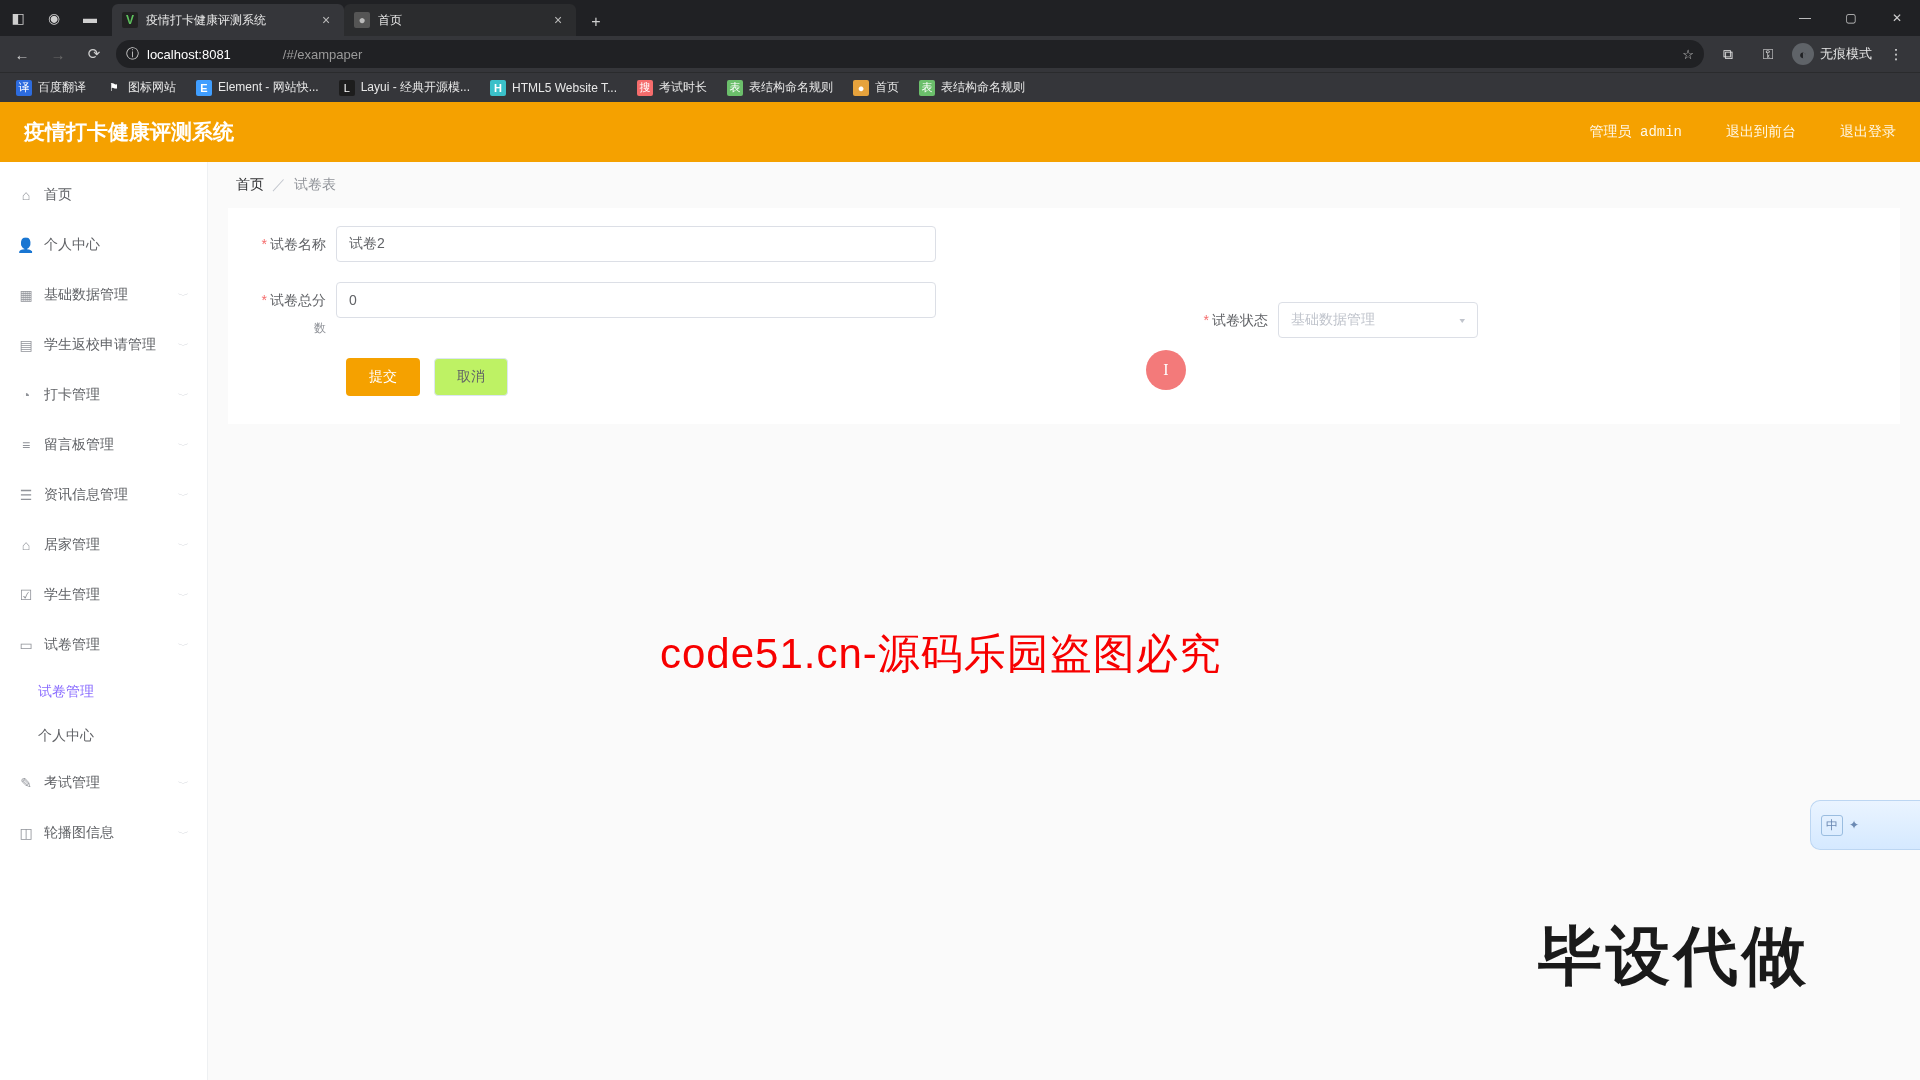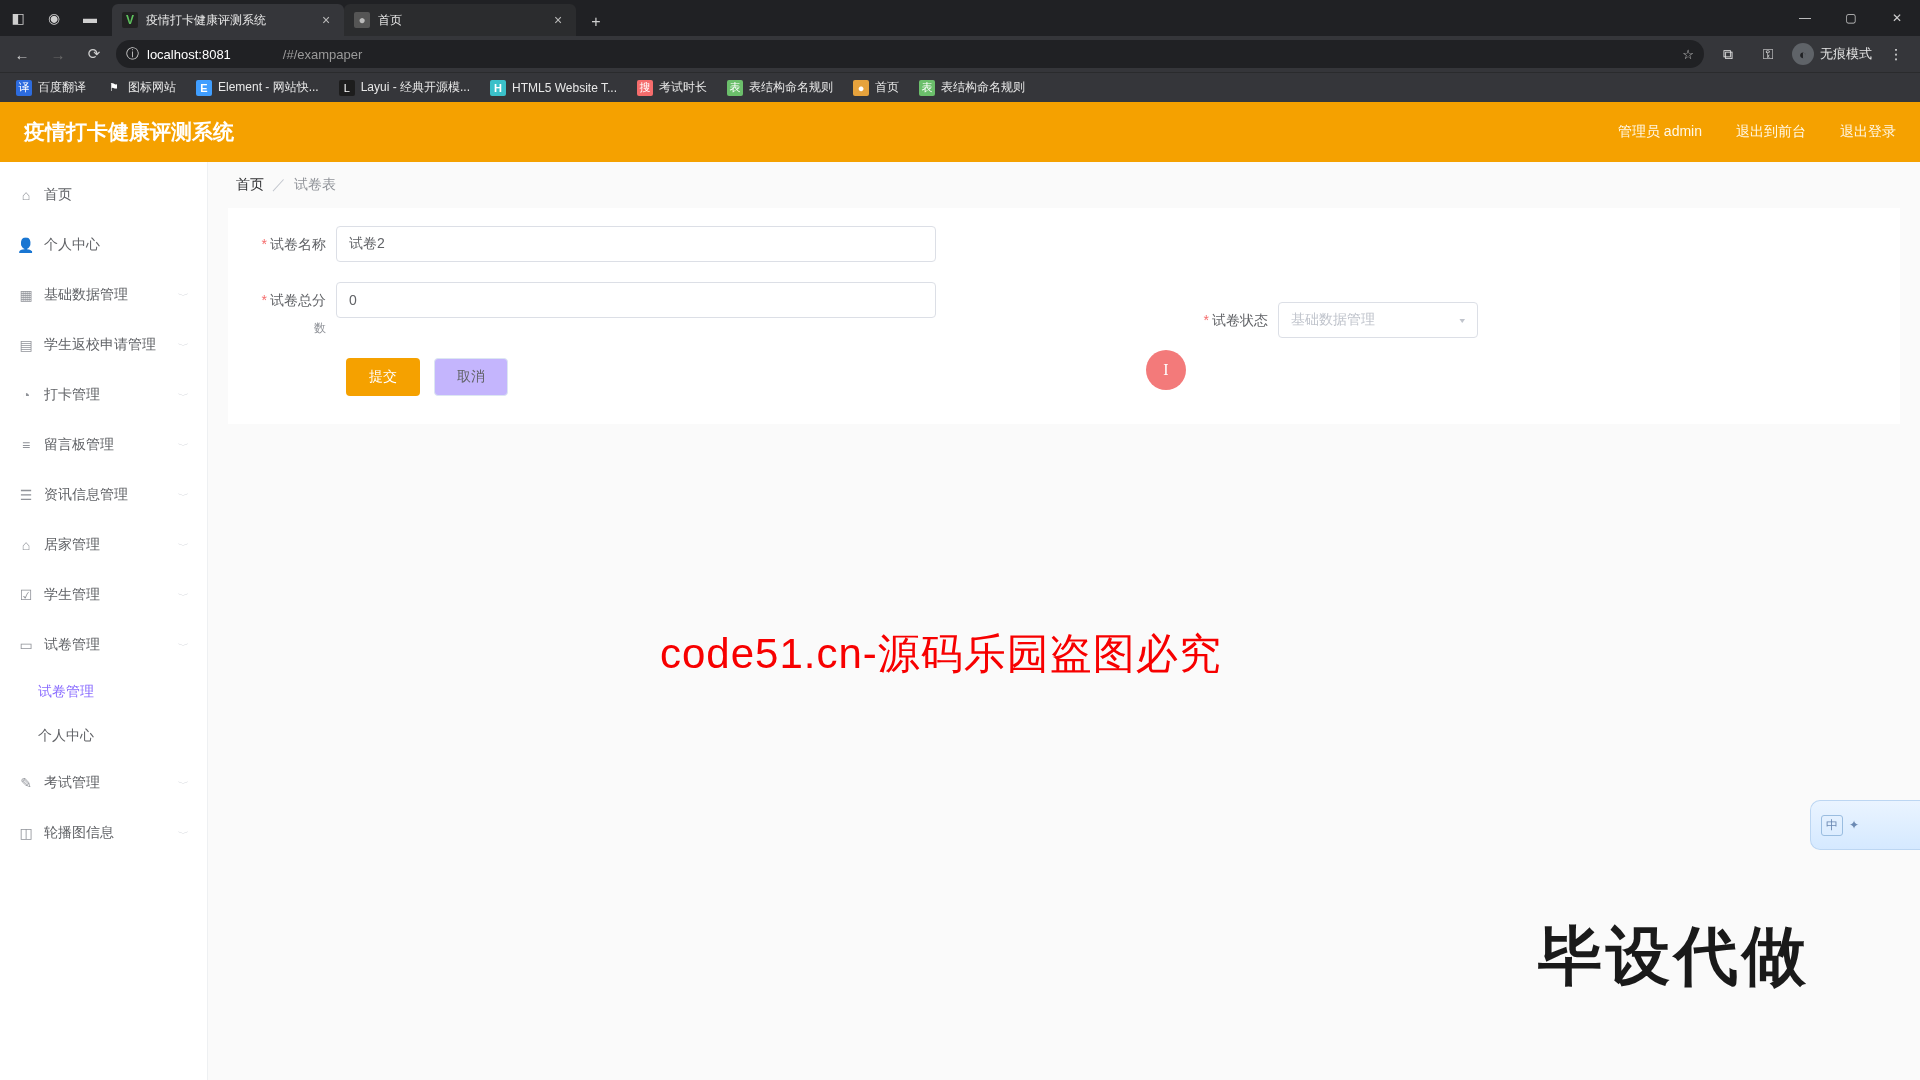--- a/index.html
+++ b/index.html
@@ -36,21 +36,21 @@
   .bi-baidu{background:#2d6cdf;color:#fff;} .bi-flag{color:#fff;} .bi-el{background:#409eff;color:#fff;font-weight:bold;} .bi-la{background:#1d1d1d;color:#fff;} .bi-h5{background:#3ac0c9;color:#fff;font-weight:bold;} .bi-so{background:#f56c6c;color:#fff;} .bi-tb{background:#6bbf6b;color:#fff;} .bi-hm{background:#e6a23c;color:#fff;} .bi-tb2{background:#6bbf6b;color:#fff;}
 
   
   .viewport { position:relative; width:100%; height:calc(100% - 102px); background:#fff; overflow:hidden; }
   .watermark { position:absolute; inset:0; z-index:0; pointer-events:none; }
   .wm-cell { position:absolute; font-size:30px; color:#f0f0f0; font-family:Arial,sans-serif; letter-spacing:1px; }
 
   
   .app-header { position:relative; z-index:2; height:60px; background:#f5a100; display:flex; align-items:center; padding:0 24px; color:#fff; }
   .app-title { font-size:21px; font-weight:bold; }
-  .app-header-right { margin-left:auto; display:flex; align-items:flex-start; gap:34px; font-size:14px; }
+  .app-header-right { margin-left:auto; display:flex; align-items:flex-start; gap:44px; font-size:14px;font-family:Liberation Mono, monospace; }
   .hdr-link { color:#fff8e6; }
 
   .app-body { position:relative; z-index:2; display:flex; height:calc(100% - 60px); }
 
   
   .sidebar { width:208px; background:#fff; border-right:1px solid #eef0f2; padding-top:8px; font-size:14px; color:#606266; }
   .side-item { height:50px; display:flex; align-items:center; padding:0 18px; gap:10px; cursor:pointer; position:relative; }
   .side-item .chev { margin-left:auto; font-size:11px; color:#c0c4cc; transform:scaleY(.7); }
   .side-sub { height:44px; display:flex; align-items:center; padding-left:38px; font-size:14px; color:#606266; cursor:pointer; }
   .side-sub.active { color:#8a6dff; }
@@ -71,21 +71,21 @@
   .ctrl { display:flex; flex-direction:column; }
   .el-input { width:600px; height:36px; border:1px solid #dcdfe6; border-radius:4px; padding:0 12px; font-size:14px; color:#606266; outline:none; background:#fff; }
   .el-input::placeholder { color:#c0c4cc; }
   .el-select { width:200px; height:36px; border:1px solid #dcdfe6; border-radius:4px; padding:0 12px; font-size:14px; color:#c0c4cc; display:flex; align-items:center; justify-content:space-between; background:#fff; }
   .sel-arrow { font-size:11px; color:#c0c4cc; transform:scaleY(.7); }
   .minute-hint { font-size:13px; color:#909399; margin-top:6px; }
 
   .btn-row { display:flex; gap:14px; padding-left:96px; margin-top:18px; }
   .btn { height:38px; padding:0 22px; border-radius:4px; font-size:14px; display:flex; align-items:center; justify-content:center; cursor:pointer; border:1px solid transparent; }
   .btn-primary { background:#f5a100; color:#fff; }
-  .btn-default { background:#c4b5fd; border-color:#dce6f2; color:#606266; }
+  .btn-default { background:#bef264; border-color:#dce6f2; color:#606266; }
 
   
   .cursor-ring { position:absolute; width:40px; height:40px; background:#ef4e4e; opacity:.75; border-radius:50%; z-index:50; display:flex; align-items:center; justify-content:center; color:#fff; font-family:Georgia,serif; font-size:16px; pointer-events:none; }
 
   
   .big-wm { position:absolute; left:660px; top:524px; font-size:42px; color:#f70000; font-family:Arial,"Microsoft YaHei"; font-weight:500; z-index:3; letter-spacing:1px; }
   .bishi { position:absolute; right:110px; bottom:80px; font-size:64px; font-weight:900; color:#1a1a1a; letter-spacing:4px; z-index:3; font-family:"Microsoft YaHei"; }
   .ime-bar { position:absolute; right:0; bottom:230px; width:110px; height:50px; background:linear-gradient(#eaf4ff,#d5e9ff); border:1px solid #bcd6f2; border-right:none; border-radius:10px 0 0 10px; z-index:3; display:flex; align-items:center; padding-left:10px; gap:6px; font-size:12px; color:#6b89b3; }
 </style>
 </head>

